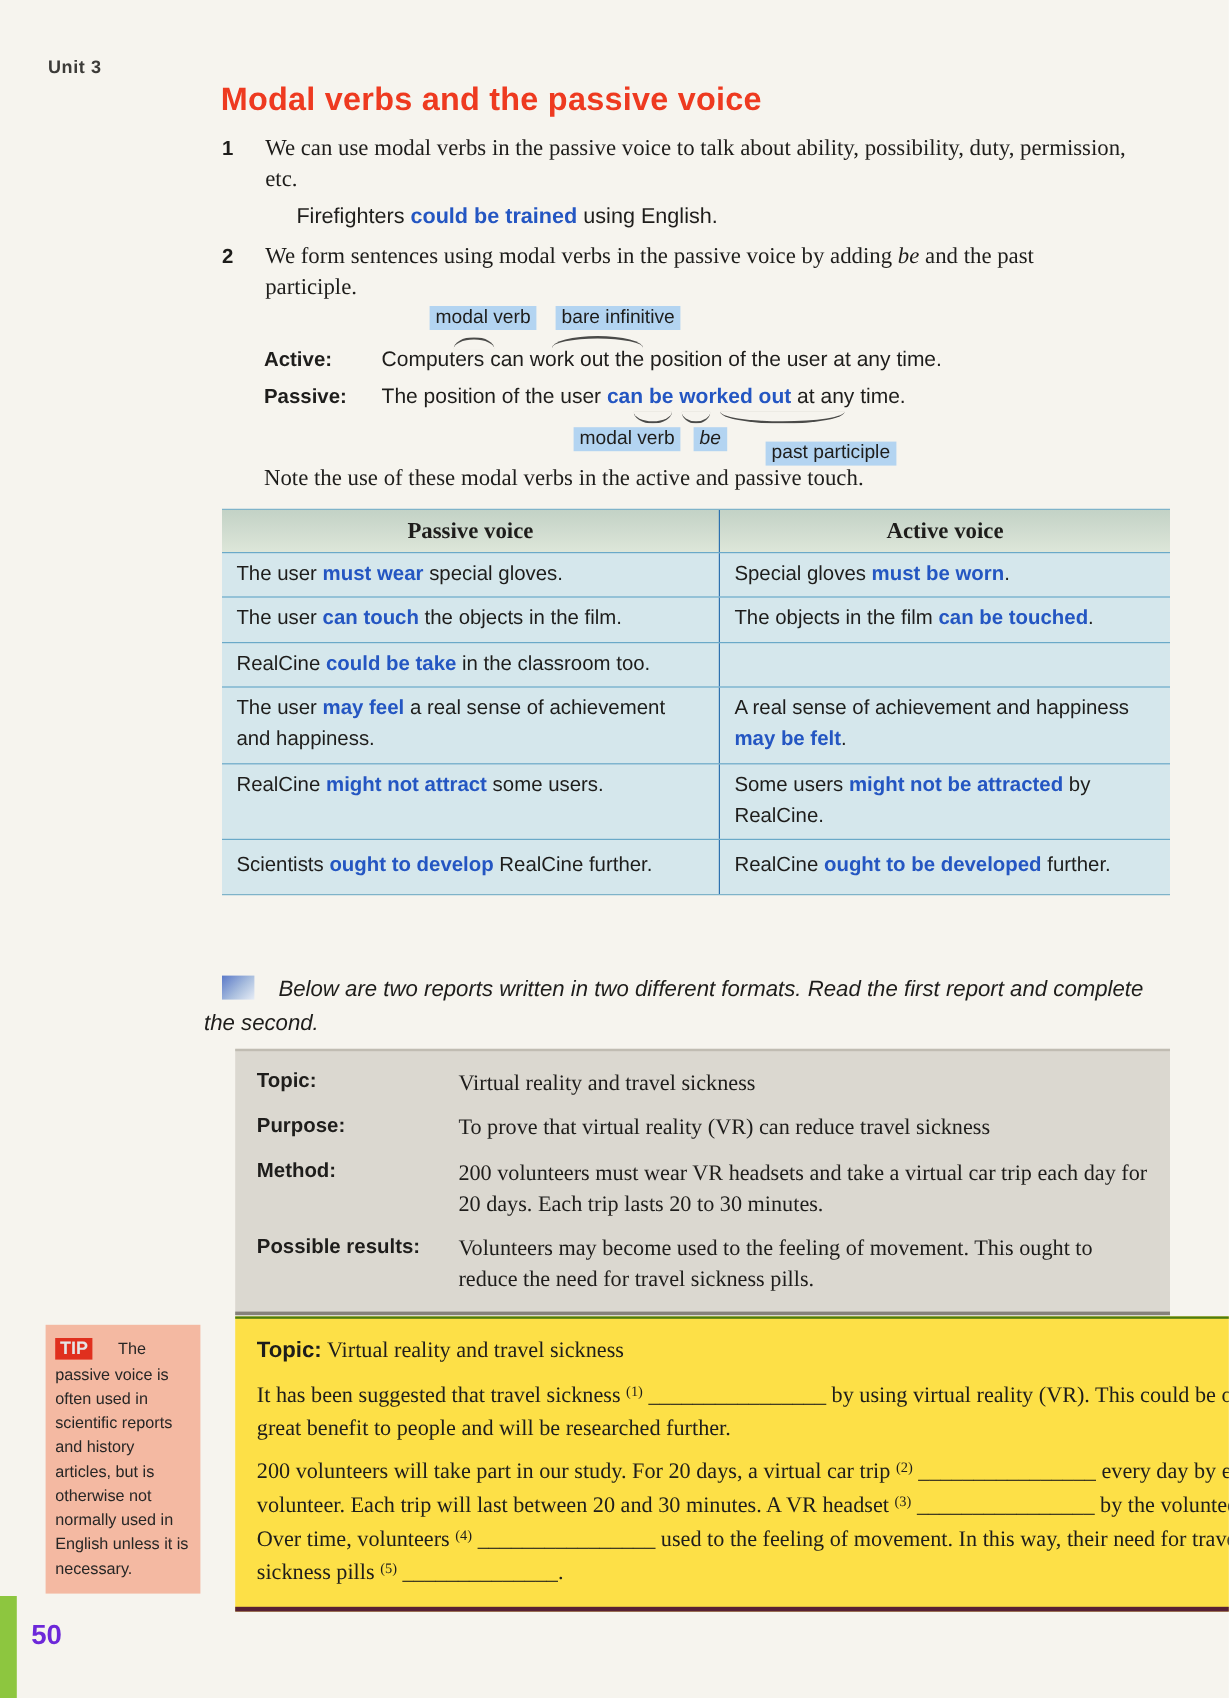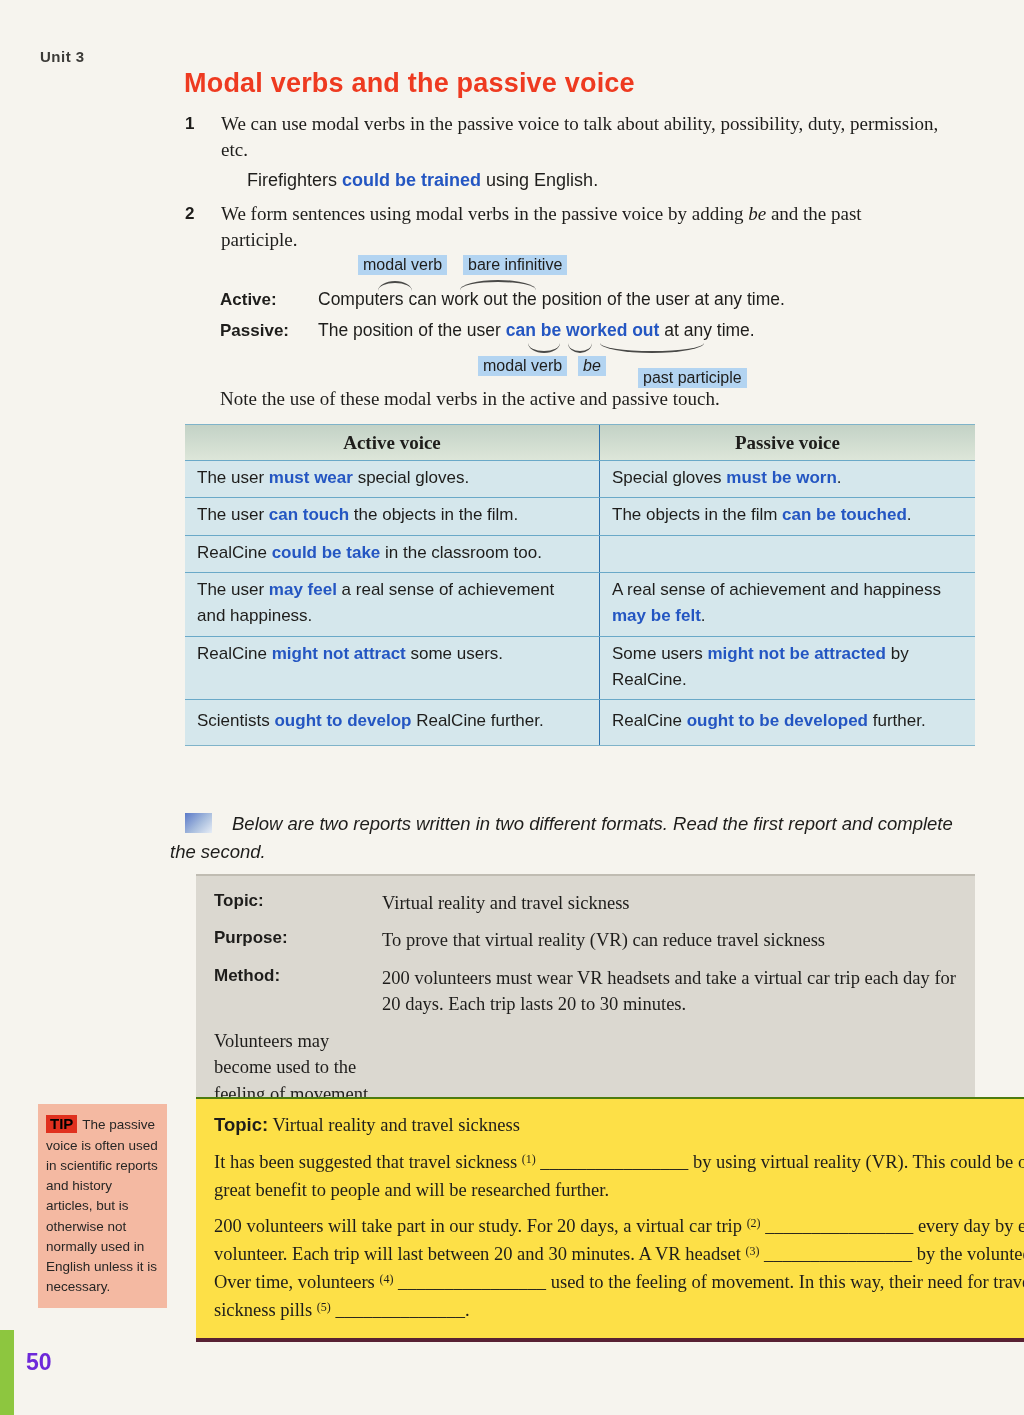--- a/index.html
+++ b/index.html
@@ -37,21 +37,21 @@
   
   .instr{font-family:"Liberation Sans",sans-serif;font-style:italic;font-size:18.5px;line-height:1.5;text-indent:62px;}
   .instr-icon{width:27px;height:20px;background:linear-gradient(135deg,#5b79c8 0%,#a9bede 55%,#e7edf6 100%);}
   
   .report1{width:779px;background:#dbd8d0;border-top:2px solid #c0bcb2;border-bottom:3px solid #85817a;padding:14px 18px 12px;box-sizing:border-box;}
   .r1row{display:grid;grid-template-columns:168px 1fr;margin-bottom:11px;}
   .r1label{font-family:"Liberation Sans",sans-serif;font-weight:bold;font-size:17px;padding-top:1px;}
   .r1value{font-size:18.5px;line-height:1.42;}
   
   .tip{width:129px;background:#f4b9a2;padding:9px 8px 10px;box-sizing:border-box;font-family:"Liberation Sans",sans-serif;font-size:13.5px;line-height:1.5;color:#272625;}
-  .tip-badge{background:#e0301e;color:#000000;font-weight:bold;font-size:15px;padding:0 4px 1px;margin-right:5px;}
+  .tip-badge{background:#e0301e;color:#e5e5e5;font-weight:bold;font-size:15px;padding:0 4px 1px;margin-right:21px;}
   
   .report2{width:881px;background:#fde047;border-top:2px solid #4d7c0f;border-bottom:4px solid #582133;padding:12px 18px 14px;box-sizing:border-box;font-size:18.5px;line-height:1.5;}
   .report2 p{margin:0 0 9px;}
   .report2 p:last-child{margin-bottom:0;}
   
   .green-strip{background:#8dc63f;}
   .page-num{font-family:"Liberation Sans",sans-serif;font-weight:bold;font-size:23px;color:#6d28d9;}
 </style>
 </head>
 <body>
@@ -90,22 +90,22 @@
   <div class="abs arc-down" style="left:600px;top:343px;width:104px;"></div>
 
   <span class="abs chip" style="left:478px;top:356px;">modal verb</span>
   <span class="abs chip i" style="left:578px;top:356px;">be</span>
   <span class="abs chip" style="left:614px;top:368px;margin-left:24px;">past participle</span>
 
   <div class="abs note" style="left:220px;top:388px;">Note the use of these modal verbs in the active and passive touch.</div>
 
   <div class="abs tbl" style="left:185px;top:424px;">
     <div class="trow thead">
+      <div class="th">Passive voice</div>
       <div class="th">Active voice</div>
-      <div class="th">Passive voice</div>
     </div>
     <div class="trow">
       <div class="td"><span>The user </span><span class="bl">must wear</span><span> special gloves.</span></div>
       <div class="td"><span>Special gloves </span><span class="bl">must be worn</span><span>.</span></div>
     </div>
     <div class="trow">
       <div class="td"><span>The user </span><span class="bl">can touch</span><span> the objects in the film.</span></div>
       <div class="td"><span>The objects in the film </span><span class="bl">can be touched</span><span>.</span></div>
     </div>
     <div class="trow">
@@ -135,20 +135,21 @@
     </div>
     <div class="r1row">
       <div class="r1label">Purpose:</div>
       <div class="r1value">To prove that virtual reality (VR) can reduce travel sickness</div>
     </div>
     <div class="r1row">
       <div class="r1label">Method:</div>
       <div class="r1value">200 volunteers must wear VR headsets and take a virtual car trip each day for 20 days. Each trip lasts 20 to 30 minutes.</div>
     </div>
     <div class="r1row" style="margin-bottom:0;">
+      <div class="r1label">Possible results:</div>
       <div class="r1value">Volunteers may become used to the feeling of movement. This ought to reduce the need for travel sickness pills.</div>
     </div>
   </div>
 
   <div class="abs tip" style="left:38px;top:1104px;">
     <span class="tip-badge">TIP</span><span>The passive voice is often used in scientific reports and history articles, but is otherwise not normally used in English unless it is necessary.</span>
   </div>
 
   <div class="abs report2" style="left:196px;top:1097px;">
     <p><span class="bsans">Topic:</span><span> Virtual reality and travel sickness</span></p>

